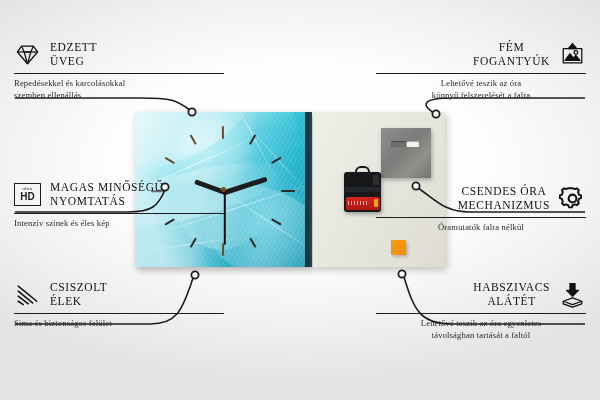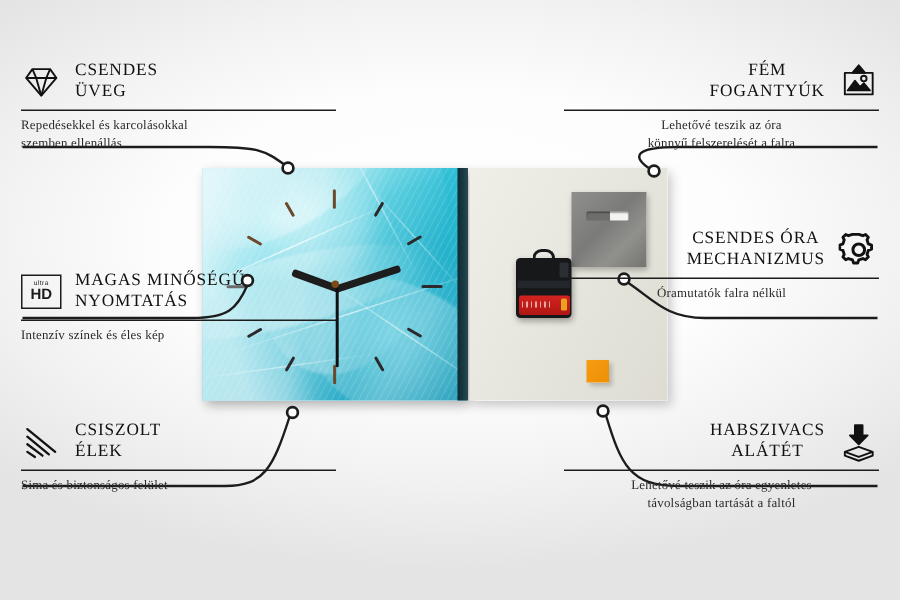--- a/index.html
+++ b/index.html
@@ -206,21 +206,21 @@
       <svg class="f-icon" viewBox="0 0 32 32">
         <g fill="none" stroke="#111" stroke-width="1.5" stroke-linejoin="round">
           <path d="M4 13 L9 6 H23 L28 13 L16 27 Z"></path>
           <path d="M4 13 H28"></path>
             <path d="M9 6 L12 13 L16 27"></path>
             <path d="M23 6 L20 13 L16 27"></path>
           <path d="M12 13 H20"></path>
         </g>
       </svg>
       <div class="f-title">
-        <div>CSENDES</div>
+        <div>EDZETT</div>
         <div>ÜVEG</div>
       </div>
     </div>
     <div class="f-rule"></div>
     <div class="f-desc">
       <div>Repedésekkel és karcolásokkal</div>
       <div>szemben ellenállás</div>
     </div>
   </div>
 
@@ -277,21 +277,21 @@
         </g>
       </svg>
     </div>
     <div class="f-rule"></div>
     <div class="f-desc">
       <div>Lehetővé teszik az óra</div>
       <div>könnyű felszerelését a falra</div>
     </div>
   </div>
 
-  <div class="feature right" style="left:376px; top:152px;">
+  <div class="feature right" style="left:376px; top:184px;">
     <div class="f-head">
       <div class="f-title">
         <div>CSENDES ÓRA</div>
         <div>MECHANIZMUS</div>
       </div>
       <svg class="f-icon" viewBox="0 0 32 32">
         <g fill="none" stroke="#111" stroke-width="2.4" stroke-linejoin="round">
           <path d="M16 3.5 l3.4 1.1 2.1-1 2.3 2.3-1 2.1 1.1 3.4 2.6.9v3.4l-2.6.9-1.1 3.4 1 2.1-2.3 2.3-2.1-1-3.4 1.1-.9 2.6h-3.4l-.9-2.6-3.4-1.1-2.1 1-2.3-2.3 1-2.1-1.1-3.4-2.6-.9v-3.4l2.6-.9 1.1-3.4-1-2.1 2.3-2.3 2.1 1 3.4-1.1z" transform="scale(.96) translate(.7,.5)"></path>
           <circle cx="16" cy="16" r="4.6"></circle>
         </g>

